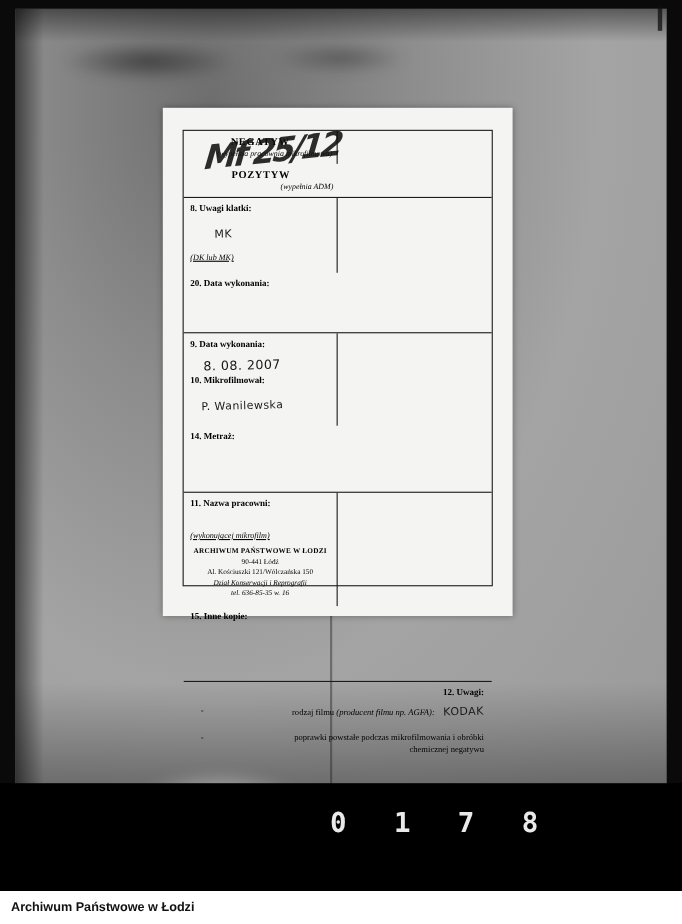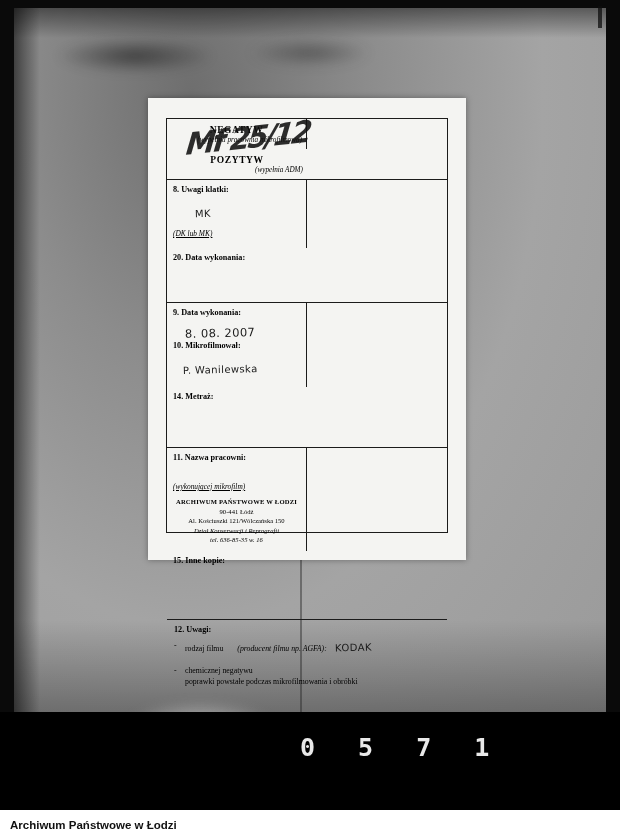--- a/index.html
+++ b/index.html
@@ -136,21 +136,21 @@
     margin-top: 6px;
   }
   .stamp .b { font-weight: bold; font-size: 6.6px; letter-spacing: 0.2px; }
   .stamp .i { font-style: italic; }
 
   .notes { padding: 5px 7px 6px 7px; }
   .notes .lbl { font-size: 8.2px; font-weight: bold; }
   .note-item { display: flex; font-size: 7.8px; margin-top: 7px; line-height: 1.35; }
   .note-dash { width: 11px; flex: 0 0 11px; }
   .note-body { flex: 1; }
-  .it { font-style: italic; margin-left: 12px; }
+  .it { font-style: italic; }
 
   
   .black-band {
     position: absolute;
     left: 0; top: 712px;
     width: 620px; height: 98px;
     background: #000;
   }
   .band-glow {
     position: absolute;
@@ -291,54 +291,54 @@
             <div class="lbl">
               <span>15.</span>
               <span>Inne kopie:</span>
             </div>
             <div style="height:48px;"></div>
           </div>
         </div>
       </div>
 
       <div class="row">
-        <div style="width:100%;">
+        <div style="width:100%;text-align:right;">
           <div class="notes">
             <div class="lbl">
               <span>12.</span>
               <span>Uwagi:</span>
             </div>
 
             <div class="note-item">
               <div class="note-dash">-</div>
               <div class="note-body">
                 <span>rodzaj filmu</span>
                 <span class="it">(producent filmu np. AGFA):</span>
                 <span class="hand" style="margin-left:6px;">KODAK</span>
               </div>
             </div>
 
             <div class="note-item" style="margin-top:12px;">
               <div class="note-dash">-</div>
               <div class="note-body">
+                <div>poprawki powstałe podczas mikrofilmowania i obróbki</div>
                 <div>chemicznej negatywu</div>
-                <div>poprawki powstałe podczas mikrofilmowania i obróbki</div>
               </div>
             </div>
           </div>
         </div>
       </div>
 
     </div>
 
     <div class="scribble">Mf 25/12</div>
 
   </div>
 
   <div class="band-glow"></div>
   <div class="black-band"></div>
-  <div class="counter">0 5 7 1</div>
+  <div class="counter">0 1 7 8</div>
 
   <div class="footer">
     <span>Archiwum Państwowe w Łodzi</span>
   </div>
 
 </div>
 
 </body></html>

